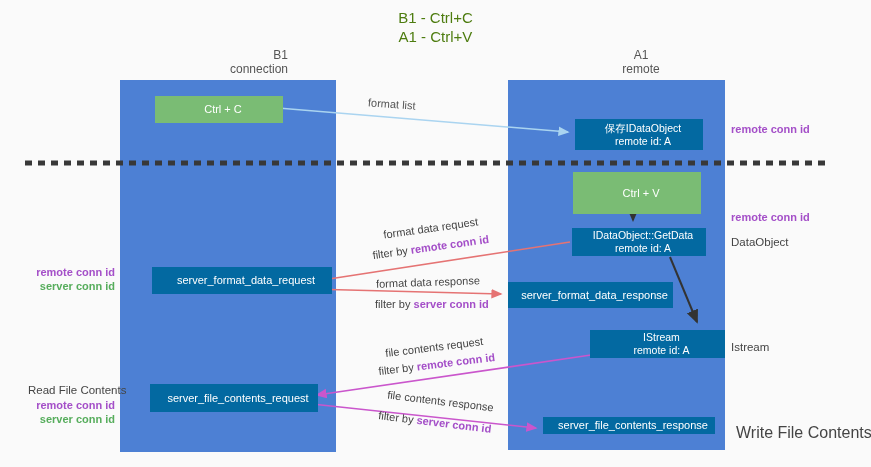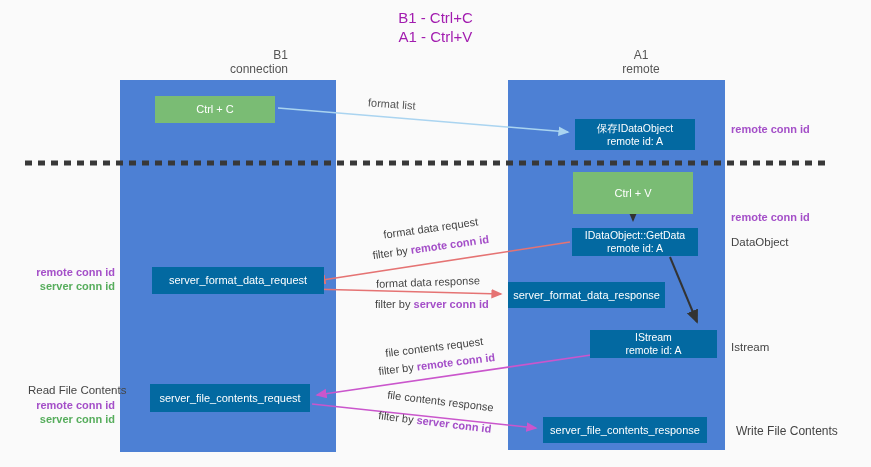--- a/index.html
+++ b/index.html
@@ -8,51 +8,51 @@
     background:#fafafa;
   }
   .canvas{
     position:relative;
     width:871px;height:467px;
     background:#fafafa;
     overflow:hidden;
   }
   .title{
     position:absolute;left:0;top:8px;width:871px;
-    text-align:center;color:#a21caf;font-size:15px;line-height:19px;
+    text-align:center;color:#4d7c0f;font-size:15px;line-height:19px;
   }
   .col-header{
     position:absolute;text-align:center;color:#555;
     font-size:12px;line-height:14px;
   }
   .col-header.left{left:148px;top:48px;width:140px;text-align:right;}
   .col-header.right{left:571px;top:48px;width:140px;}
   .column{
     position:absolute;background:#4d80d4;
   }
   .column.left{left:120px;top:80px;width:216px;height:372px;}
   .column.right{left:508px;top:80px;width:217px;height:370px;}
   svg.overlay{position:absolute;left:0;top:0;}
   .node{
     position:absolute;display:flex;flex-direction:column;
     align-items:center;justify-content:center;
-    color:#fff;text-align:center;
+    color:#fff;text-align:center;padding-left:8px;
   }
   .node.orange{background:#0369a1;}
   .node.green{background:#7abc74;}
   .node .l1,.node .l2{line-height:13px;}
   .nd-ctrl-c{left:155px;top:96px;width:120px;height:27px;font-size:11px;}
   .nd-save{left:575px;top:119px;width:120px;height:31px;font-size:10.5px;}
   .nd-ctrl-v{left:573px;top:172px;width:120px;height:42px;font-size:11px;}
   .nd-getdata{left:572px;top:228px;width:126px;height:28px;font-size:10.5px;}
   .nd-fmt-req{left:152px;top:267px;width:172px;height:27px;font-size:11px;}
   .nd-fmt-resp{left:508px;top:282px;width:157px;height:26px;font-size:11px;}
   .nd-istream{left:590px;top:330px;width:127px;height:28px;font-size:10.5px;}
   .nd-file-req{left:150px;top:384px;width:160px;height:28px;font-size:11px;}
-  .nd-file-resp{left:543px;top:417px;width:164px;height:26px;font-size:11px;}
+  .nd-file-resp{left:543px;top:417px;width:164px;height:17px;font-size:11px;}
   .lbl{position:absolute;font-size:11px;color:#444;white-space:nowrap;}
   .lbl.purple{color:#a44fc8;font-weight:bold;}
   .lbl.greentx{color:#56ad5c;font-weight:bold;}
   .lbl .purple{color:#a44fc8;font-weight:bold;}
   .side-stack{position:absolute;text-align:right;font-size:11px;line-height:13.5px;}
   .rot{transform-origin:center;}
 </style>
 </head>
 <body>
 
@@ -166,21 +166,21 @@
 
   <div class="lbl rot" style="left:387px;top:395px;transform:rotate(7deg);">file contents response</div>
   <div class="lbl rot" style="left:378px;top:416px;transform:rotate(7deg);">
     <span>filter by </span><span class="purple">server conn id</span>
   </div>
 
   <div class="lbl purple" style="left:731px;top:123px;">remote conn id</div>
   <div class="lbl purple" style="left:731px;top:211px;">remote conn id</div>
   <div class="lbl" style="left:731px;top:236px;font-size:11.5px;">DataObject</div>
   <div class="lbl" style="left:731px;top:341px;font-size:11.5px;">Istream</div>
-  <div class="lbl" style="left:736px;top:424px;font-size:12px;">Write File Contents</div>
+  <div class="lbl" style="left:736px;top:424px;font-size:16px;">Write File Contents</div>
 
   <div class="side-stack" style="left:10px;top:266px;width:105px;">
     <div class="purple lbl" style="position:static;">remote conn id</div>
     <div class="greentx lbl" style="position:static;">server conn id</div>
   </div>
 
   <div class="lbl" style="left:28px;top:384px;font-size:11.5px;">Read File Contents</div>
   <div class="side-stack" style="left:10px;top:399px;width:105px;">
     <div class="purple lbl" style="position:static;">remote conn id</div>
     <div class="greentx lbl" style="position:static;">server conn id</div>

